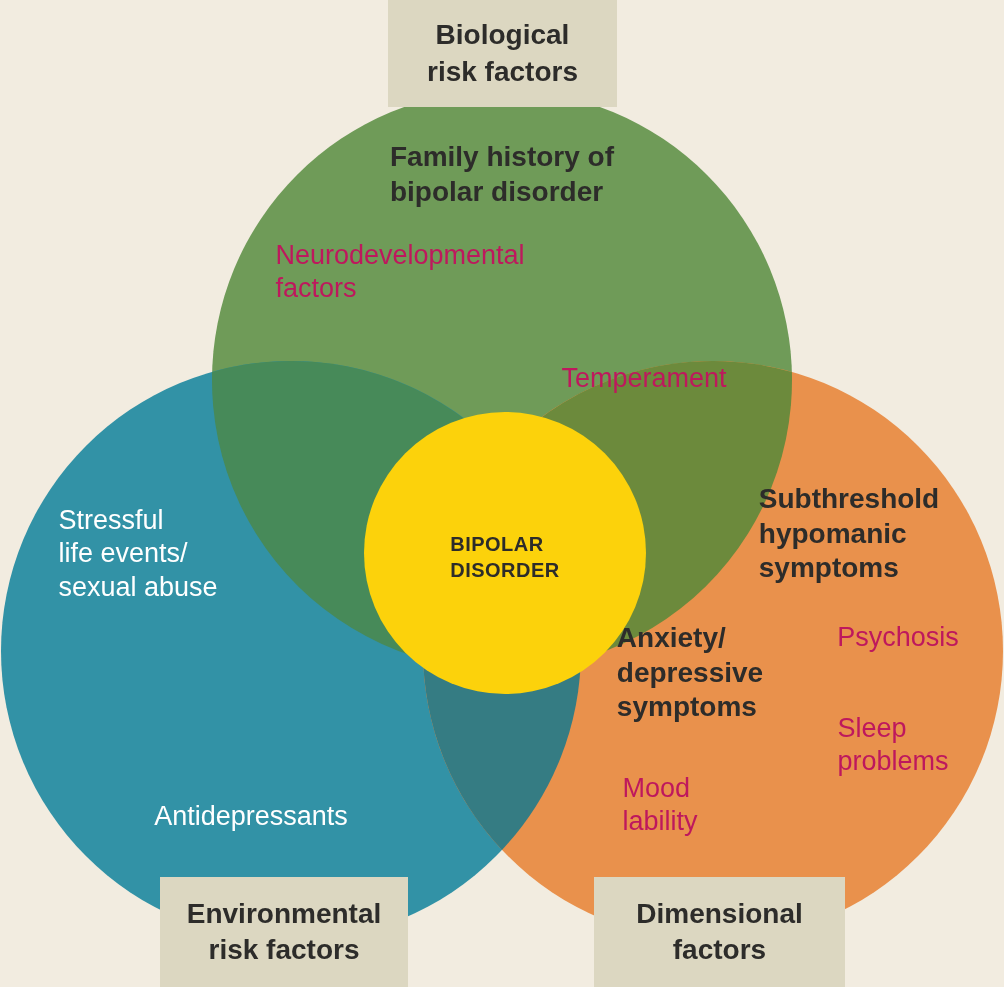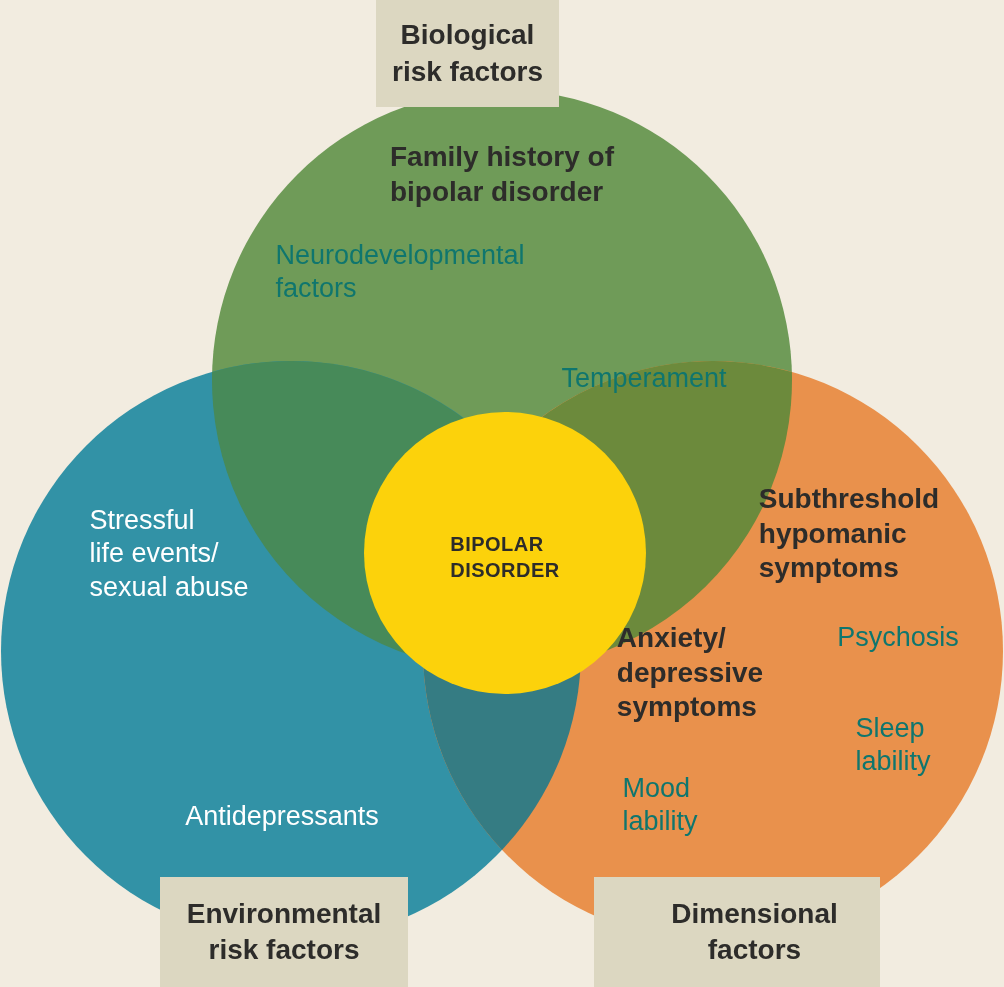--- a/index.html
+++ b/index.html
@@ -12,36 +12,36 @@
   }
   .stage svg{position:absolute;left:0;top:0;}
   .txt{
     position:absolute;
     transform:translate(-50%,-50%);
     white-space:pre-line;
     line-height:1.24;
     pointer-events:none;
   }
   .bold{font-weight:700;color:#2d2c2a;font-size:28px;}
-  .reg{font-weight:400;color:#0f766e;font-size:27px;}
-  .white{color:#ffffff;margin-left:31px;}
+  .reg{font-weight:400;color:#be185d;font-size:27px;}
+  .white{color:#ffffff;}
   .center-label{font-weight:700;color:#2d2c2a;font-size:20px;letter-spacing:.5px;line-height:1.28;}
   .label-box{
     position:absolute;
     background:#dcd7c1;
     display:flex;align-items:center;justify-content:center;
     text-align:center;
   }
   .label-box .txt-inner{
     font-weight:700;color:#2d2c2a;font-size:28px;
     white-space:pre-line;line-height:1.3;
   }
-  .box-top{left:376px;top:0;width:183px;height:107px;}
+  .box-top{left:388px;top:0;width:229px;height:107px;}
   .box-bl{left:160px;top:877px;width:248px;height:110px;}
-  .box-br{left:594px;top:877px;width:251px;height:110px;padding-left:35px;}
+  .box-br{left:594px;top:877px;width:251px;height:110px;}
 </style>
 </head>
 <body>
 
 <div class="stage">
 
   <svg width="1004" height="987" viewBox="0 0 1004 987">
 
     <circle cx="502" cy="380" r="290" fill="#6f9b58"></circle>
     <circle cx="291" cy="651" r="290" fill="#3292a6"></circle>
@@ -82,17 +82,17 @@
   <div class="txt reg white" style="left:251px;top:817px;">Antidepressants</div>
 
   <div class="txt bold" style="left:849px;top:534px;">Subthreshold
 hypomanic
 symptoms</div>
   <div class="txt bold" style="left:690px;top:673px;">Anxiety/
 depressive
 symptoms</div>
   <div class="txt reg" style="left:875px;top:638px;margin-left:23px;">Psychosis</div>
   <div class="txt reg" style="left:893px;top:745px;">Sleep
-lability</div>
+problems</div>
   <div class="txt reg" style="left:660px;top:805px;">Mood
 lability</div>
 
 </div>
 
 </body></html>

